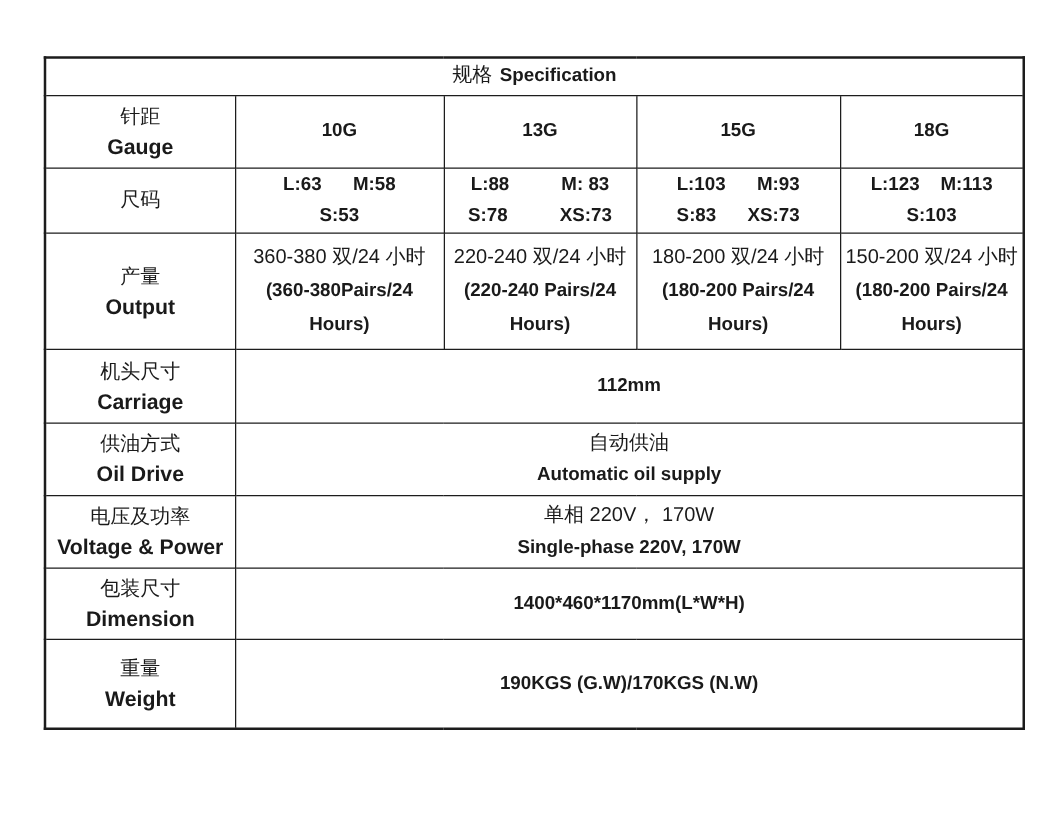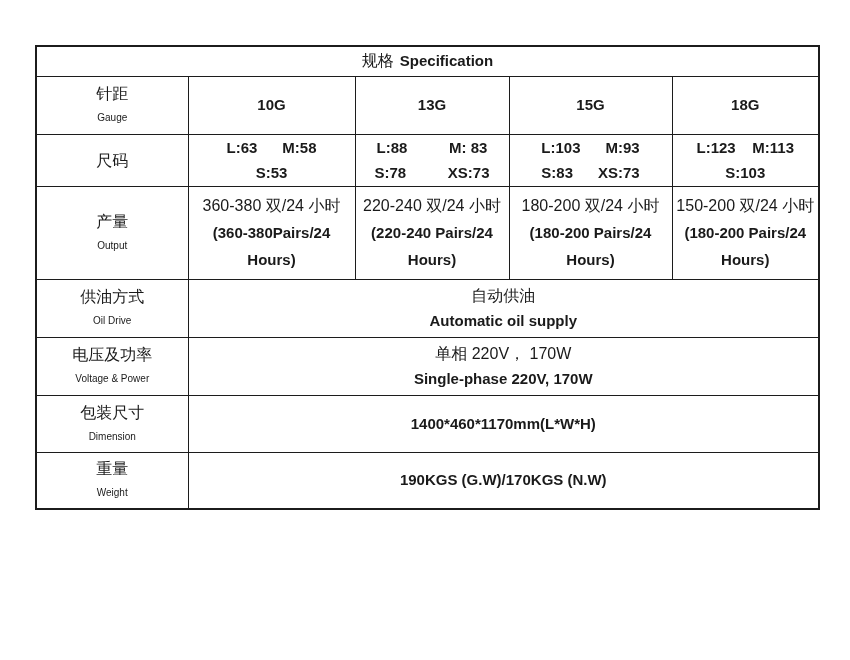--- a/index.html
+++ b/index.html
@@ -30,25 +30,25 @@
   
   tr.r-title    { height: 30px; }
   tr.r-gauge    { height: 58px; padding-left: 40px; }
   tr.r-size     { height: 52px; }
   tr.r-output   { height: 93px; }
   tr.r-carriage { height: 59px; }
   tr.r-oil      { height: 58px; }
   tr.r-voltage  { height: 58px; }
   tr.r-dim      { height: 57px; }
   tr.r-cont     { height: 57px; }
-  tr.r-weight   { height: 57px; }
+  tr.r-weight   { height: 72px; }
 
   
   .cn  { font-size: 16px; font-weight: 400; line-height: 25px; }
-  .en  { font-size: 10px; font-weight: 400; line-height: 23px; text-align: center; }
+  .en  { font-size: 17px; font-weight: 700; line-height: 23px; text-align: center; }
   .title-cell .cn { display: inline; line-height: 28px; }
   .title-cell .ti-en { display: inline; font-size: 15px; font-weight: 600; margin-left: 6px; line-height: 28px; }
 
   .val   { font-size: 15px; font-weight: 700; line-height: 24px; }
   .val-cn{ font-size: 16px; font-weight: 400; line-height: 26px; }
   .pre   { white-space: pre; }
 
   .size-cell .pre { line-height: 25px; }
   .output-cell .val-cn { line-height: 27px; }
   .output-cell .val    { line-height: 27px; white-space: normal; text-align: center; }
@@ -130,20 +130,29 @@
       <td class="output-cell">
         <div class="val-cn">180-200 双/24 小时</div>
         <div class="val">(180-200 Pairs/24 Hours)</div>
       </td>
       <td class="output-cell">
         <div class="val-cn">150-200 双/24 小时</div>
         <div class="val">(180-200 Pairs/24 Hours)</div>
       </td>
     </tr>
 
+    <tr class="r-carriage">
+      <td>
+        <div class="cn">机头尺寸</div>
+        <div class="en">Carriage</div>
+      </td>
+      <td colspan="4">
+        <div class="val pre">112mm</div>
+      </td>
+    </tr>
 
     <tr class="r-oil">
       <td>
         <div class="cn">供油方式</div>
         <div class="en">Oil Drive</div>
       </td>
       <td colspan="4">
         <div class="val-cn">自动供油</div>
         <div class="val">Automatic oil supply</div>
       </td>

